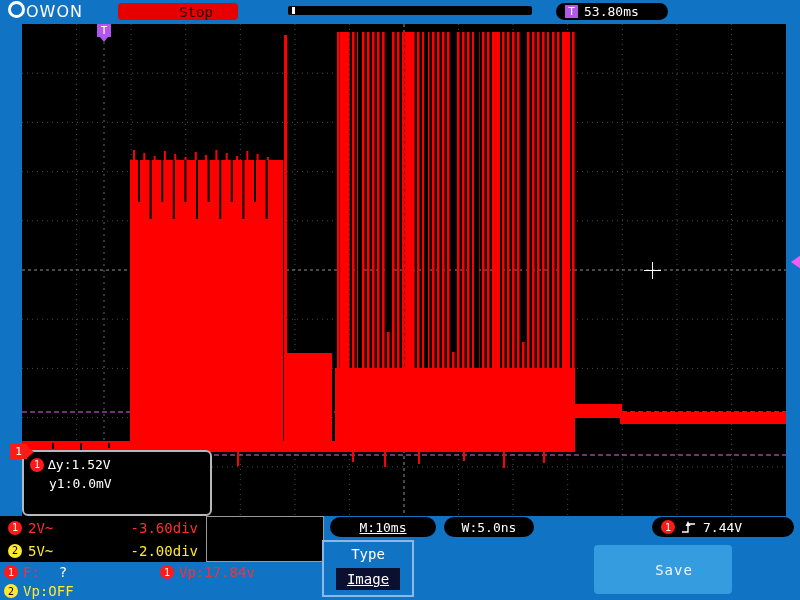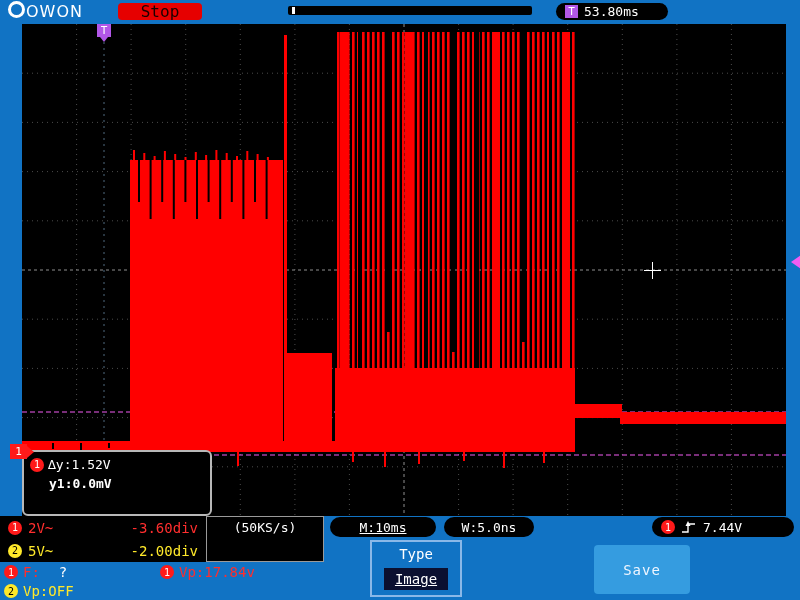--- a/index.html
+++ b/index.html
@@ -4,21 +4,21 @@
 <style>
   html,body{margin:0;padding:0;}
   body{width:800px;height:600px;position:relative;background:#1173c4;overflow:hidden;
        font-family:"DejaVu Sans Mono","Liberation Mono",monospace;}
   
   .logo{position:absolute;left:8px;top:1px;color:#fff;font-family:"DejaVu Sans",sans-serif;
         font-weight:normal;font-size:16px;letter-spacing:1px;}
   .logo .ring{display:inline-block;width:11px;height:11px;border:3px solid #fff;border-radius:50%;
         vertical-align:-1px;margin-right:1px;}
   .stop-pill{position:absolute;left:118px;top:3px;width:84px;height:17px;background:#e60000;
-        border-radius:4px;color:#1a0000;font-size:16px;display:flex;align-items:center;justify-content:center;}
+        border-radius:4px;color:#1a0000;font-size:14px;display:flex;align-items:center;justify-content:center;padding-left:36px;}
   .posbar{position:absolute;left:288px;top:6px;width:244px;height:9px;background:#000;border-radius:2px;}
   .posbar .tick{position:absolute;left:4px;top:1px;width:3px;height:7px;background:#fff;}
   .trigtime-pill{position:absolute;left:556px;top:3px;width:112px;height:17px;background:#000;
         border-radius:9px;color:#fff;font-size:13px;display:flex;align-items:center;gap:6px;padding:0 9px;box-sizing:border-box;}
   .t-badge{width:13px;height:13px;background:#b257e8;color:#fff;font-size:11px;line-height:13px;
         text-align:center;flex:0 0 13px;}
   
   .screen{position:absolute;left:22px;top:24px;width:764px;height:492px;background:#000;}
   .screen svg{position:absolute;left:0;top:0;}
   .gl{stroke:#4a4a4a;stroke-width:1;stroke-dasharray:1 4;}
@@ -31,21 +31,21 @@
   .ch1-tag{position:absolute;left:-12px;top:420px;width:17px;height:15px;background:#ff1a1a;color:#fff;
         font-size:11px;line-height:15px;text-align:center;z-index:6;}
   .ch1-tag:after{content:"";position:absolute;left:17px;top:2px;border:6px solid transparent;border-left:7px solid #ff1a1a;}
   .cross{position:absolute;left:622px;top:238px;width:17px;height:17px;z-index:3;}
   .cross:before{content:"";position:absolute;left:0;top:8px;width:17px;height:1px;background:#fff;}
   .cross:after{content:"";position:absolute;left:8px;top:0;width:1px;height:17px;background:#fff;}
   .cursor-box{position:absolute;left:0;top:426px;width:190px;height:66px;background:#000;
         border:2px solid #b8b8b8;border-radius:6px;box-sizing:border-box;color:#fff;font-size:13px;
         padding:3px 6px;z-index:5;}
   .cursor-box .row{display:flex;align-items:center;gap:4px;height:19px;}
-  .cursor-box .indent{padding-left:19px;font-weight:bold;}
+  .cursor-box .indent{padding-left:19px;}
   .right-arrow{position:absolute;left:784px;top:255px;width:0;height:0;border:7px solid transparent;
         border-right:10px solid #f25cf2;z-index:7;}
   
   .badge{display:inline-flex;width:14px;height:14px;border-radius:50%;align-items:center;
         justify-content:center;font-size:10px;flex:0 0 14px;}
   .b-red{background:#ff1a1a;color:#fff;}
   .b-yel{background:#ffe92a;color:#000;}
   
   .blackbar-left{position:absolute;left:0;top:516px;width:206px;height:46px;background:#000;}
   .ch-row{height:23px;display:flex;align-items:center;gap:6px;padding:0 8px;font-size:14px;}
@@ -58,27 +58,27 @@
         font-size:13px;display:flex;align-items:center;justify-content:center;}
   .m-pill{left:330px;width:106px;text-decoration:underline;}
   .w-pill{left:444px;width:90px;text-align:right;}
   .trig-pill{left:652px;width:142px;justify-content:flex-start;gap:6px;padding:0 9px;box-sizing:border-box;}
   .freq-line{position:absolute;left:4px;top:564px;color:#ff2e2e;font-size:14px;display:flex;align-items:center;gap:5px;}
   .freq-line .q{color:#fff;margin-left:14px;}
   .vp1-line{position:absolute;left:160px;top:564px;color:#ff2e2e;font-size:14px;display:flex;align-items:center;gap:5px;}
   .vp2-line{position:absolute;left:4px;top:583px;color:#ffe92a;font-size:14px;display:flex;align-items:center;gap:5px;}
   
   .type-panel{position:absolute;left:322px;top:540px;width:92px;height:57px;border:2px solid #8ab8e8;
-        box-sizing:border-box;color:#fff;font-size:14px;text-align:center;margin-left:48px;}
+        box-sizing:border-box;color:#fff;font-size:14px;text-align:center;}
   .type-title{margin-top:4px;}
   .image-sel{margin:6px auto 0;width:64px;height:22px;background:#0b1030;color:#fff;
         display:flex;align-items:center;justify-content:center;text-decoration:underline;}
-  .save-btn{position:absolute;left:594px;top:545px;width:96px;height:49px;background:#359ce0;
+  .save-btn{position:absolute;left:594px;top:545px;width:116px;height:49px;background:#359ce0;
         border-radius:4px;color:#f0f6ff;font-size:14px;letter-spacing:1px;
-        display:flex;align-items:center;justify-content:center;cursor:pointer;}
+        display:flex;align-items:center;justify-content:center;cursor:pointer;padding-left:22px;}
 </style>
 </head>
 <body>
 
 <div class="logo"><span class="ring"></span><span>OWON</span></div>
 <div class="stop-pill">Stop</div>
 <div class="posbar">
     <span class="tick"></span>
   </div>
 <div class="trigtime-pill">
@@ -209,21 +209,20 @@
     <span class="pos">-3.60div</span>
   </div>
   <div class="ch-row ch2-row">
     <span class="badge b-yel">2</span>
     <span>5V~</span>
     <span class="pos">-2.00div</span>
   </div>
 </div>
 
 <div class="sample-box">
-  <div>(50KS/s)</div>
 </div>
 
 <div class="pill m-pill">M:10ms</div>
 <div class="pill w-pill">W:5.0ns</div>
 
 <div class="pill trig-pill">
   <span class="badge b-red">1</span>
   <svg width="16" height="15">
     <polyline points="1,12 7,12 7,4 14,4" fill="none" stroke="#fff" stroke-width="1.4"></polyline>
     <polygon points="7,1 4.5,6 9.5,6" fill="#fff"></polygon>

